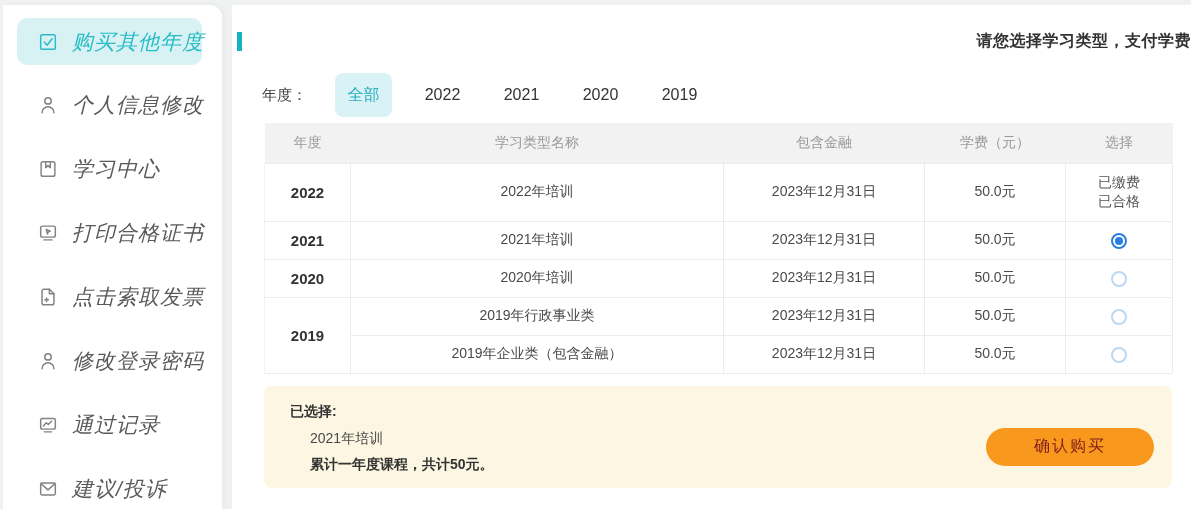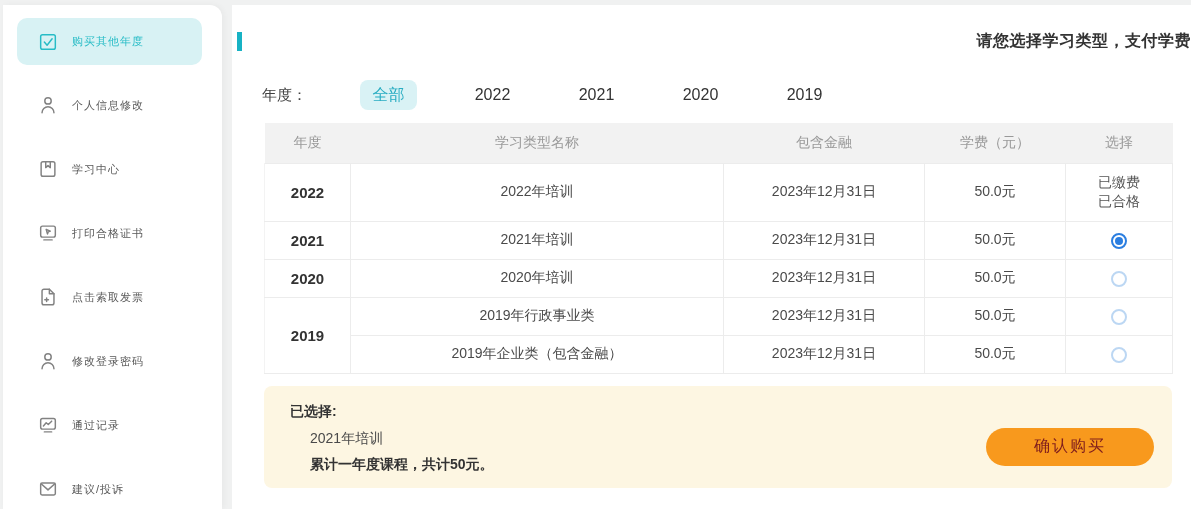--- a/index.html
+++ b/index.html
@@ -26,44 +26,44 @@
     height: 64px;
     margin: 0 20px 0 14px;
     display: flex;
     align-items: center;
     padding-left: 20px;
     border-radius: 10px;
     cursor: pointer;
   }
   .side-item .icon { width: 22px; height: 22px; margin-right: 13px; flex: 0 0 auto; display: flex; align-items: center; justify-content: center; }
   .side-item .icon svg { width: 22px; height: 22px; stroke: #828282; fill: none; stroke-width: 1.6; stroke-linecap: round; stroke-linejoin: round; }
-  .side-item .lbl { font-size: 11px; color: #595959; letter-spacing: 1px; white-space: nowrap; }
+  .side-item .lbl { font-size: 21px; color: #595959; letter-spacing: 1px; white-space: nowrap; font-style: italic; }
   .side-item.active {
     height: 47px;
     margin-top: 9px; margin-bottom: 8px;
     background: #d8f2f4;
   }
   .side-item.active .lbl { color: #27bcc6; }
   .side-item.active .icon svg { stroke: #27bcc6; }
 
   
   .main {
     position: absolute;
     left: 232px; top: 5px; right: 0; bottom: 0;
     background: #ffffff;
     padding: 25px 0 0 0;
   }
   .title-row { display: flex; align-items: center; height: 22px; justify-content: space-between; }
   .accent-bar { width: 5px; height: 19px; background: #17b2c4; margin-left: 5px; }
   .page-title { font-size: 16px; font-weight: bold; color: #333; margin-left: 21px; letter-spacing: 0.5px; }
 
-  .filter-row { display: flex; align-items: center; margin: 28px 0 0 30px; height: 30px; gap: 25px; }
+  .filter-row { display: flex; align-items: center; margin: 28px 0 0 30px; height: 30px; }
   .filter-label { font-size: 15px; color: #404040; margin-right: 28px; }
   .tab {
-    min-width: 57px; height: 30px;
+    min-width: 57px; height: 44px;
     display: inline-flex; align-items: center; justify-content: center;
     font-size: 16px; color: #333;
     margin-right: 22px;
     border-radius: 8px;
     cursor: pointer;
   }
   .tab.active { background: #d9f2f5; color: #29adc2; }
 
   
   .course-table {

